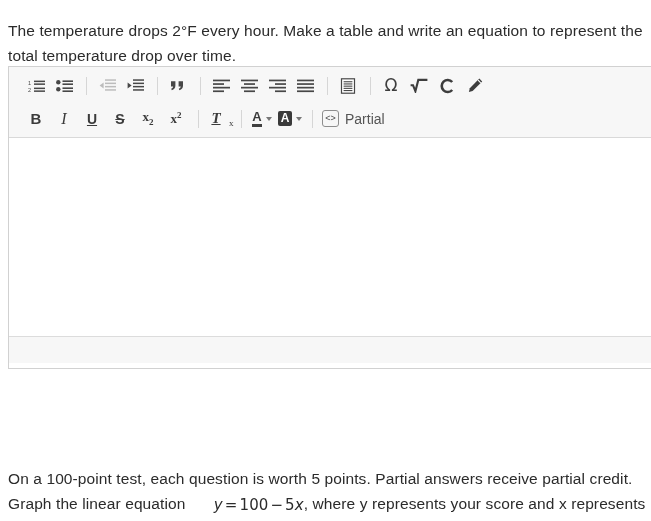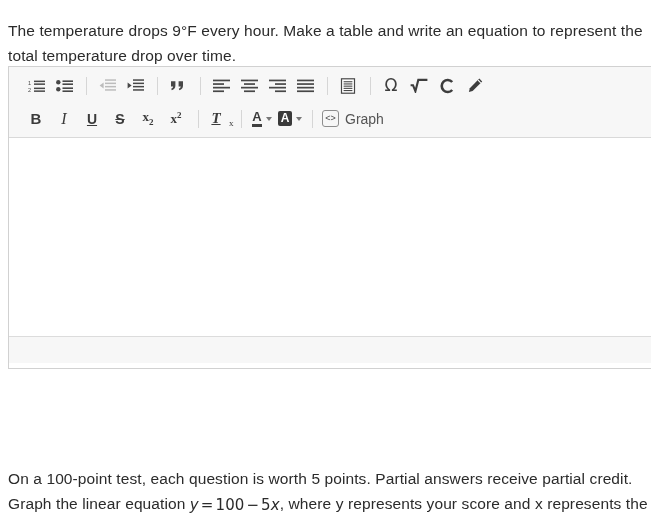--- a/index.html
+++ b/index.html
@@ -160,30 +160,31 @@
     border-top: 1px solid #dcdcdc;
   }
 
   
   .math {
     font-family: "DejaVu Sans", sans-serif;
     font-size: 15px;
     color: #2b2b2b;
     white-space: nowrap;
     vertical-align: -1px;
+    margin-left: 24px;
   }
   .math .v { font-style: italic; }
   .math .op { margin: 0 2px; }
 </style>
 </head>
 <body>
 
 <div id="root">
 
-  <p class="prompt" id="prompt-top">The temperature drops 9°F every hour. Make a table and write an equation to represent the total temperature drop over time.</p>
+  <p class="prompt" id="prompt-top">The temperature drops 2°F every hour. Make a table and write an equation to represent the total temperature drop over time.</p>
 
   <div id="editor">
 
     <div id="toolbar">
 
       <div class="tb-row">
 
         <div class="tb-btn">
           <svg width="17" height="15" viewBox="0 0 17 15" fill="none">
             <text x="0" y="6.5" font-size="5.5" fill="#474747" font-family="Liberation Sans, sans-serif">1</text>
@@ -356,21 +357,21 @@
 
         <div class="tb-btn color-btn">
           <span class="color-bg-box">A</span>
           <span class="caret"></span>
         </div>
 
         <div class="tb-sep"></div>
 
         <div class="src-btn">
           <span class="src-icon">&lt;&gt;</span>
-          <span class="src-label">Graph</span>
+          <span class="src-label">Partial</span>
         </div>
 
       </div>
     </div>
 
     <div id="editor-body" contenteditable="true" style=""></div>
 
     <div id="editor-footer"></div>
   </div>
 

